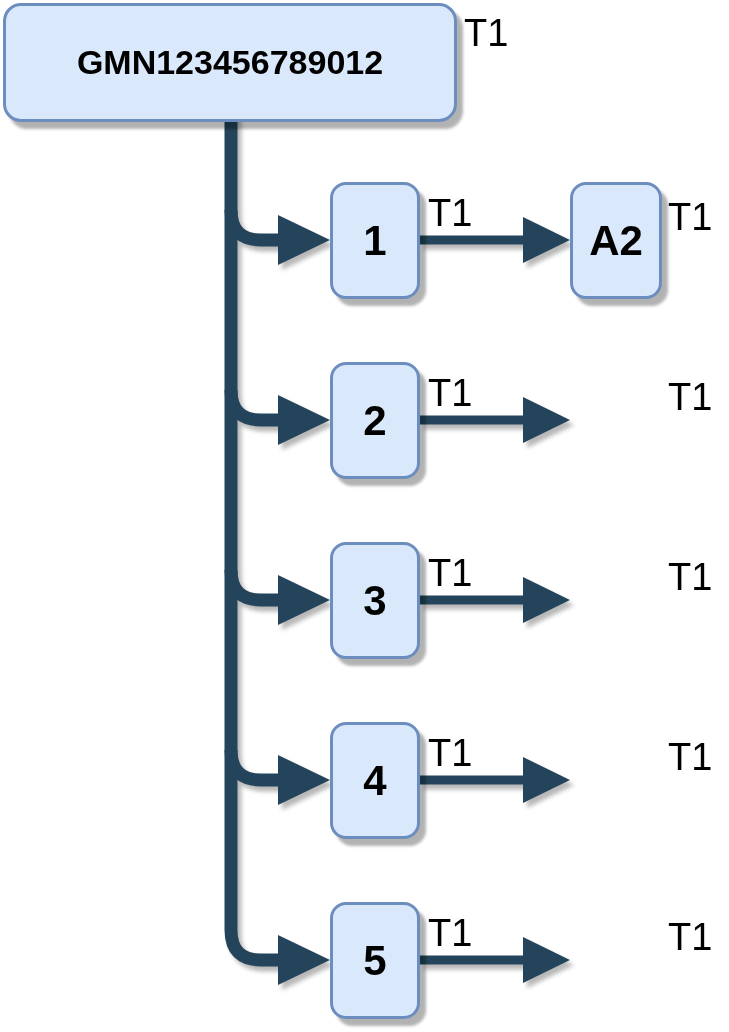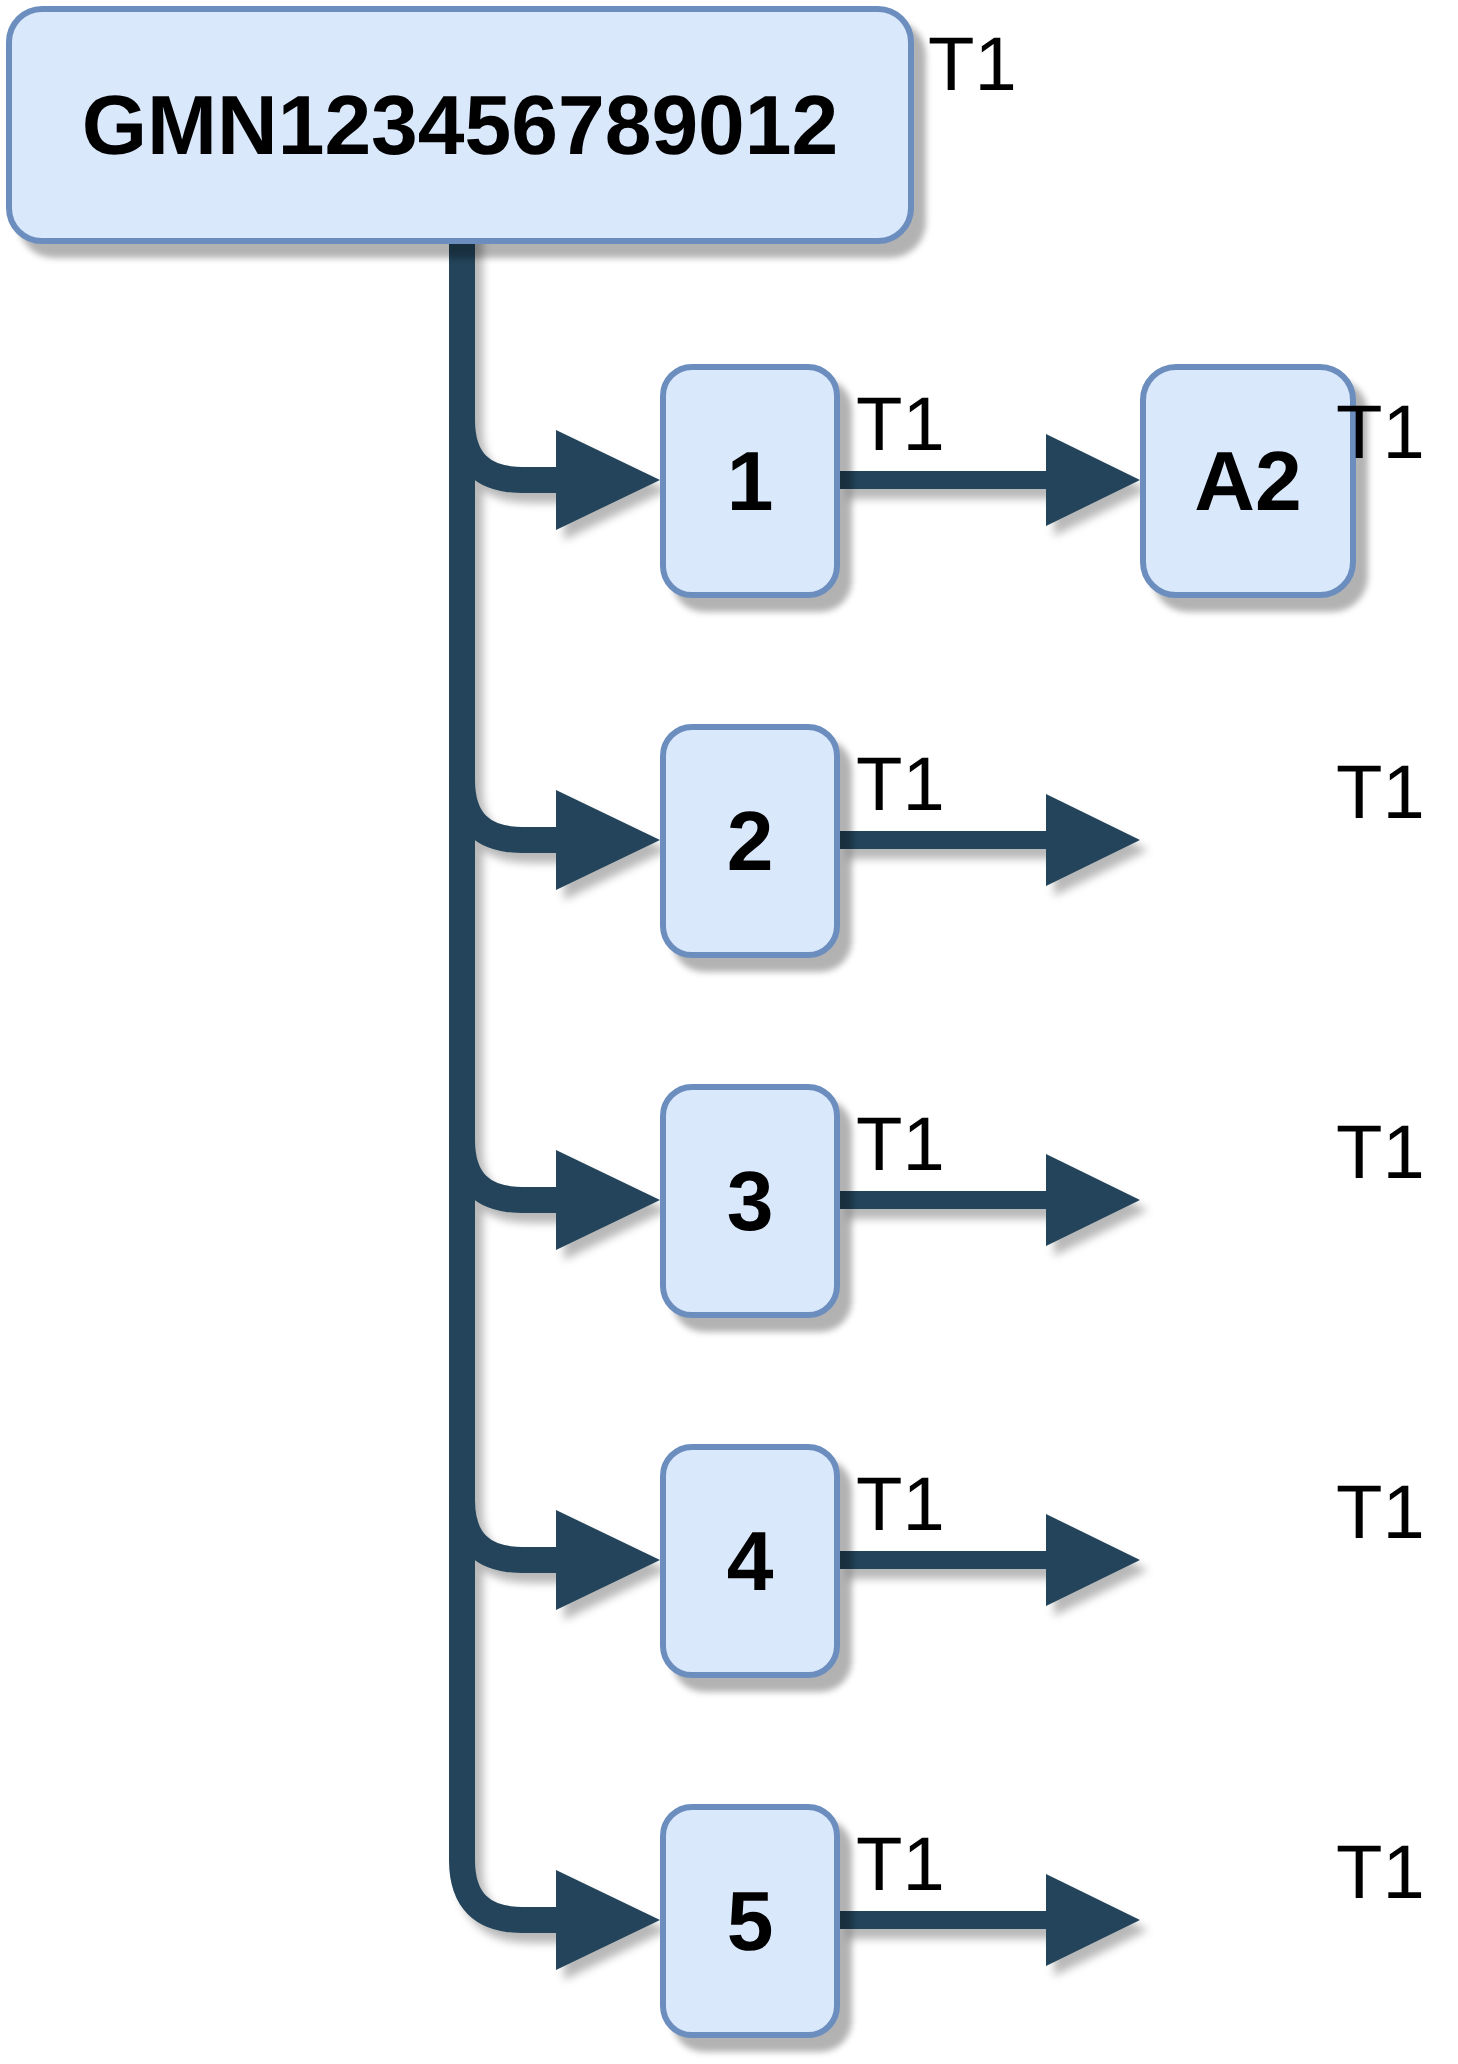--- a/index.html
+++ b/index.html
@@ -27,26 +27,26 @@
     border:3px solid var(--node-border,#6c8ebf);
     border-radius:16px;
     box-shadow:6px 7px 3px rgba(0,0,0,0.30);
     display:flex;align-items:center;justify-content:center;
     font-weight:bold;color:#000;
     z-index:2;
     box-sizing:border-box;
   }
   .node.root{
     left:3px;top:3px;width:454px;height:119px;
-    font-size:42px;border-radius:18px;
+    font-size:34px;border-radius:18px;
   }
   .node.small{width:90px;height:117px;font-size:42px;}
   .row{position:absolute;left:0;top:calc(182px + var(--row) * 180px);width:729px;height:117px;}
   .node.source{left:330px;top:0;}
-  .node.target{left:570px;top:0;width:108px;border-radius:18px;}
+  .node.target{left:570px;top:0;width:92px;}
   
   .tag{
     position:absolute;
     font-size:38px;font-weight:normal;color:#000;
     z-index:3;line-height:1;
     white-space:nowrap;
   }
   .tag.root-tag{left:464px;top:14px;}
   .tag.source-tag{left:428px;top:12px;}
   .tag.target-tag{left:668px;top:16px;}

